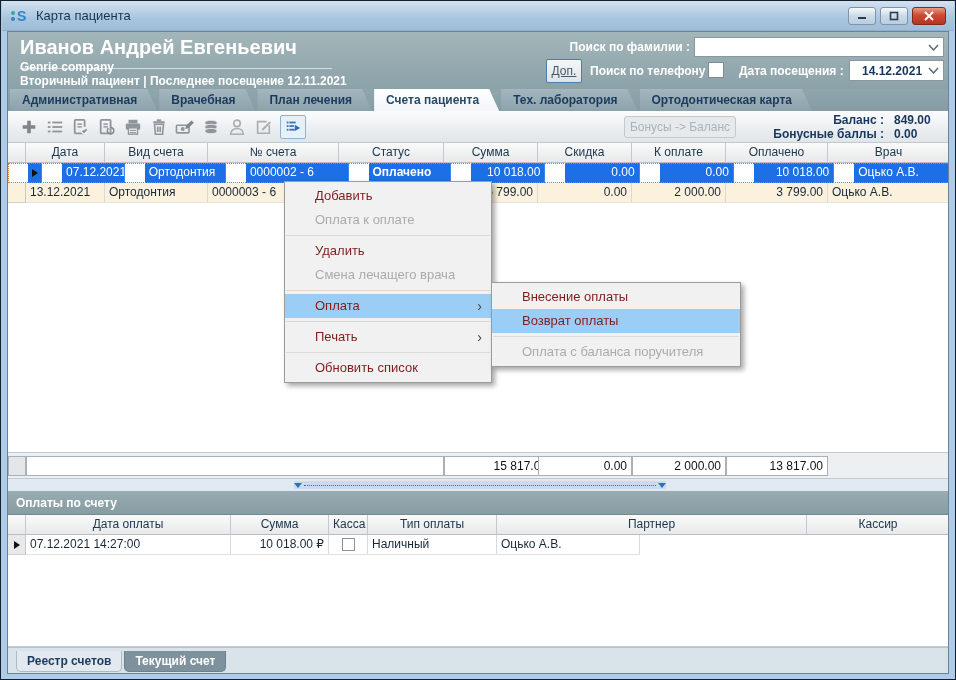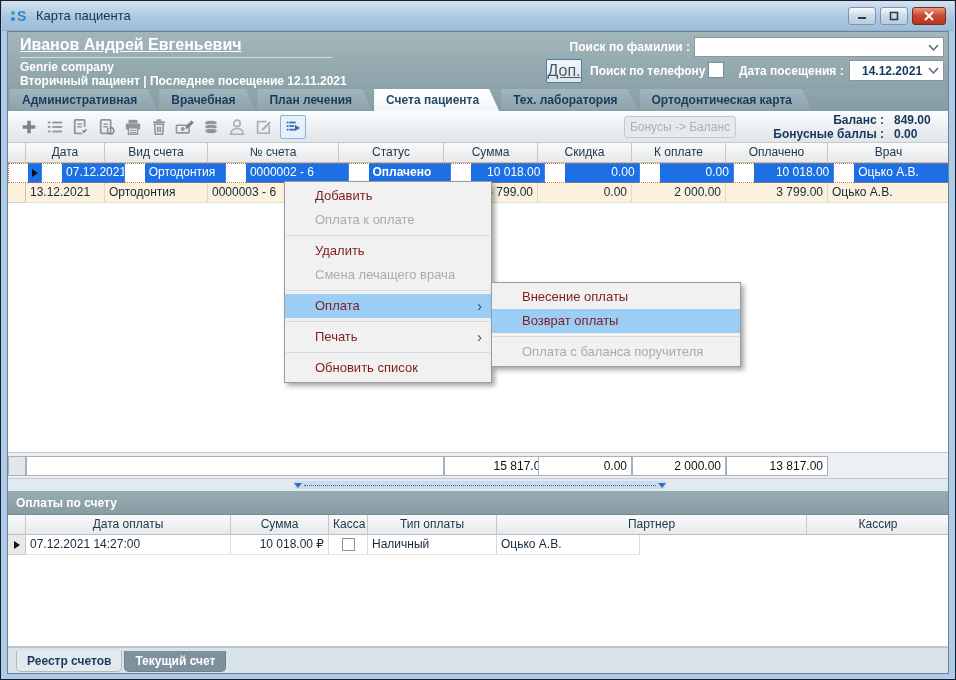--- a/index.html
+++ b/index.html
@@ -38,38 +38,38 @@
     background:#FFFFFF; border:1px solid #6E8294; overflow:hidden;
   }
 
   
   .patient-header {
     position:absolute; left:0; top:0; width:942px; height:57px;
     background:linear-gradient(#A3B6BA,#8BA2A8); color:#FFFFFF;
   }
   .patient-name {
     position:absolute; left:12px; top:4px; width:312px;
-    font-size:16px; font-weight:bold;
-    border-bottom:1px solid #D3DEE1; padding-bottom:3px;text-decoration:underline;
+    font-size:20px; font-weight:bold;
+    border-bottom:1px solid #D3DEE1; padding-bottom:9px;
   }
   .patient-company { position:absolute; left:12px; top:28px; font-weight:bold; font-size:12px; }
   .patient-status  { position:absolute; left:12px; top:42px; font-weight:bold; font-size:12px; }
 
   .search-surname-label { position:absolute; left:470px; top:8px; width:212px; text-align:right; font-weight:bold; }
   .combo {
     position:absolute; background:#FFFFFF; border:1px solid #8A97A3;
     display:flex; align-items:center; color:#16365C;
   }
   .combo .chev { margin-left:auto; margin-right:4px; }
   .surname-combo { left:686px; top:5px; width:250px; height:20px; }
   .more-btn {
     position:absolute; left:538px; top:27px; width:36px; height:24px;
     border:1px solid #4D7EAE; border-radius:2px;
     background:linear-gradient(#F4F7F9,#DDE4E9); color:#4A5866;
-    display:flex; align-items:center; justify-content:center; font-size:16px;text-decoration:underline;
+    display:flex; align-items:center; justify-content:center; font-size:12px;text-decoration:underline;
   }
   .search-phone-label { position:absolute; left:582px; top:32px; font-weight:bold; }
   .phone-checkbox { position:absolute; left:700px; top:30px; width:16px; height:16px;
     background:#fff; border:1px solid #7E8A94; }
   .visit-date-label { position:absolute; left:731px; top:32px; font-weight:bold; }
   .date-combo { left:841px; top:28px; width:95px; height:21px; font-weight:bold; padding-left:12px; }
 
   
   .tabbar {
     position:absolute; left:0; top:57px; width:942px; height:22px;

